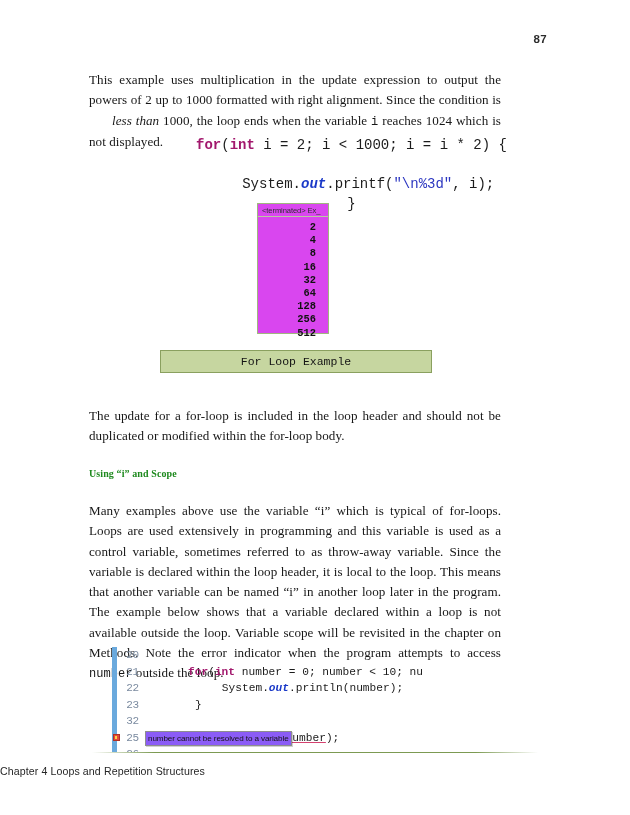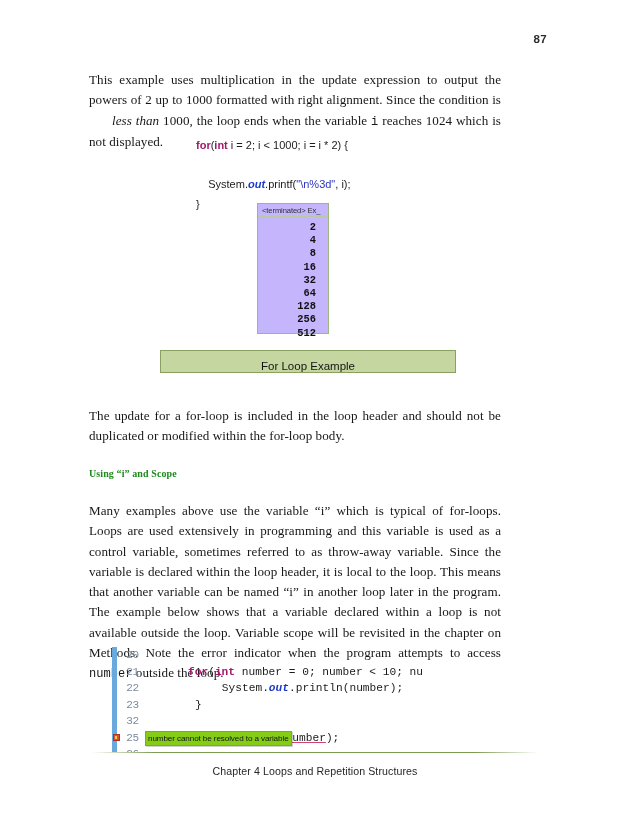--- a/index.html
+++ b/index.html
@@ -57,40 +57,41 @@
   .mono-inline {
     font-family: "Liberation Mono", monospace;
     font-size: 12px;
   }
 
   
   .code-block-1 {
     position: absolute;
     left: 196px;
     top: 136px;
-    font-family: Liberation Sans, sans-serif;
-    font-size: 11px;
+    font-family: Liberation Mono, monospace;
+    font-size: 14px;
     line-height: 19.5px;
     white-space: pre;
     color: #1c1c1c;
+    text-align: center;
   }
   .kw   { color: #a2186d; font-weight: bold; }
   .fld  { color: #1a39c8; font-weight: bold; font-style: italic; }
   .str  { color: #2a35c0; }
   .plain{ color: #1c1c1c; }
 
   
   .console {
     position: absolute;
     left: 257px;
     top: 203px;
     width: 72px;
     height: 131px;
     border: 1px solid #9fb67e;
-    background: #c4b5fd;
+    background: #d946ef;
     box-sizing: border-box;
   }
   .console-title {
     font-family: "Liberation Sans", sans-serif;
     font-size: 7.6px;
     color: #2f2f2f;
     padding: 2px 3px 1px 4px;
     border-bottom: 1px solid #b9c9a1;
     white-space: nowrap;
     overflow: hidden;
@@ -105,29 +106,29 @@
     color: #111111;
     font-weight: bold;
   }
   .console-lines div { white-space: pre; }
 
   
   .caption-bar {
     position: absolute;
     left: 160px;
     top: 350px;
-    width: 296px;
+    width: 272px;
     height: 23px;
     background: #c6d6a0;
     border: 1px solid #8aa05f;
     box-sizing: border-box;
     display: flex;
-    align-items: flex-end;
+    align-items: center;
     justify-content: center;
-    font-family: Liberation Sans, sans-serif;
+    font-family: Liberation Mono, monospace;
     font-size: 11.5px;
     color: #141414;
   }
 
   
   .heading {
     position: absolute;
     left: 89px;
     top: 468px;
     font-family: "Liberation Serif", serif;
@@ -202,21 +203,21 @@
     text-decoration-style: solid;
     text-decoration-thickness: 1px;
     text-underline-offset: 1px;
   }
   .tooltip {
     position: absolute;
     left: 33px;
     top: 1px;
     height: 13px;
     line-height: 13px;
-    background: #84cc16;
+    background: #8b5cf6;
     border: 1px solid #8e8e8e;
     box-shadow: 1px 1px 0 rgba(0,0,0,0.18);
     font-family: "Liberation Sans", sans-serif;
     font-size: 8.1px;
     color: #141414;
     padding: 0 2px;
     white-space: nowrap;
     z-index: 5;
     letter-spacing: -0.1px;
   }
@@ -236,21 +237,20 @@
     top: 752px;
     width: 446px;
     height: 1.4px;
     background: linear-gradient(to right, #ffffff 0%, #7c9a52 14%, #7c9a52 86%, #ffffff 100%);
   }
   .footer-text {
     position: absolute;
     left: 0;
     right: 0;
     top: 765px;
-    text-align: center;
     font-family: "Liberation Sans", sans-serif;
     font-size: 10.6px;
     color: #262626;
     letter-spacing: 0.1px;
   }
 </style>
 </head>
 <body>
 
 <div class="page">

